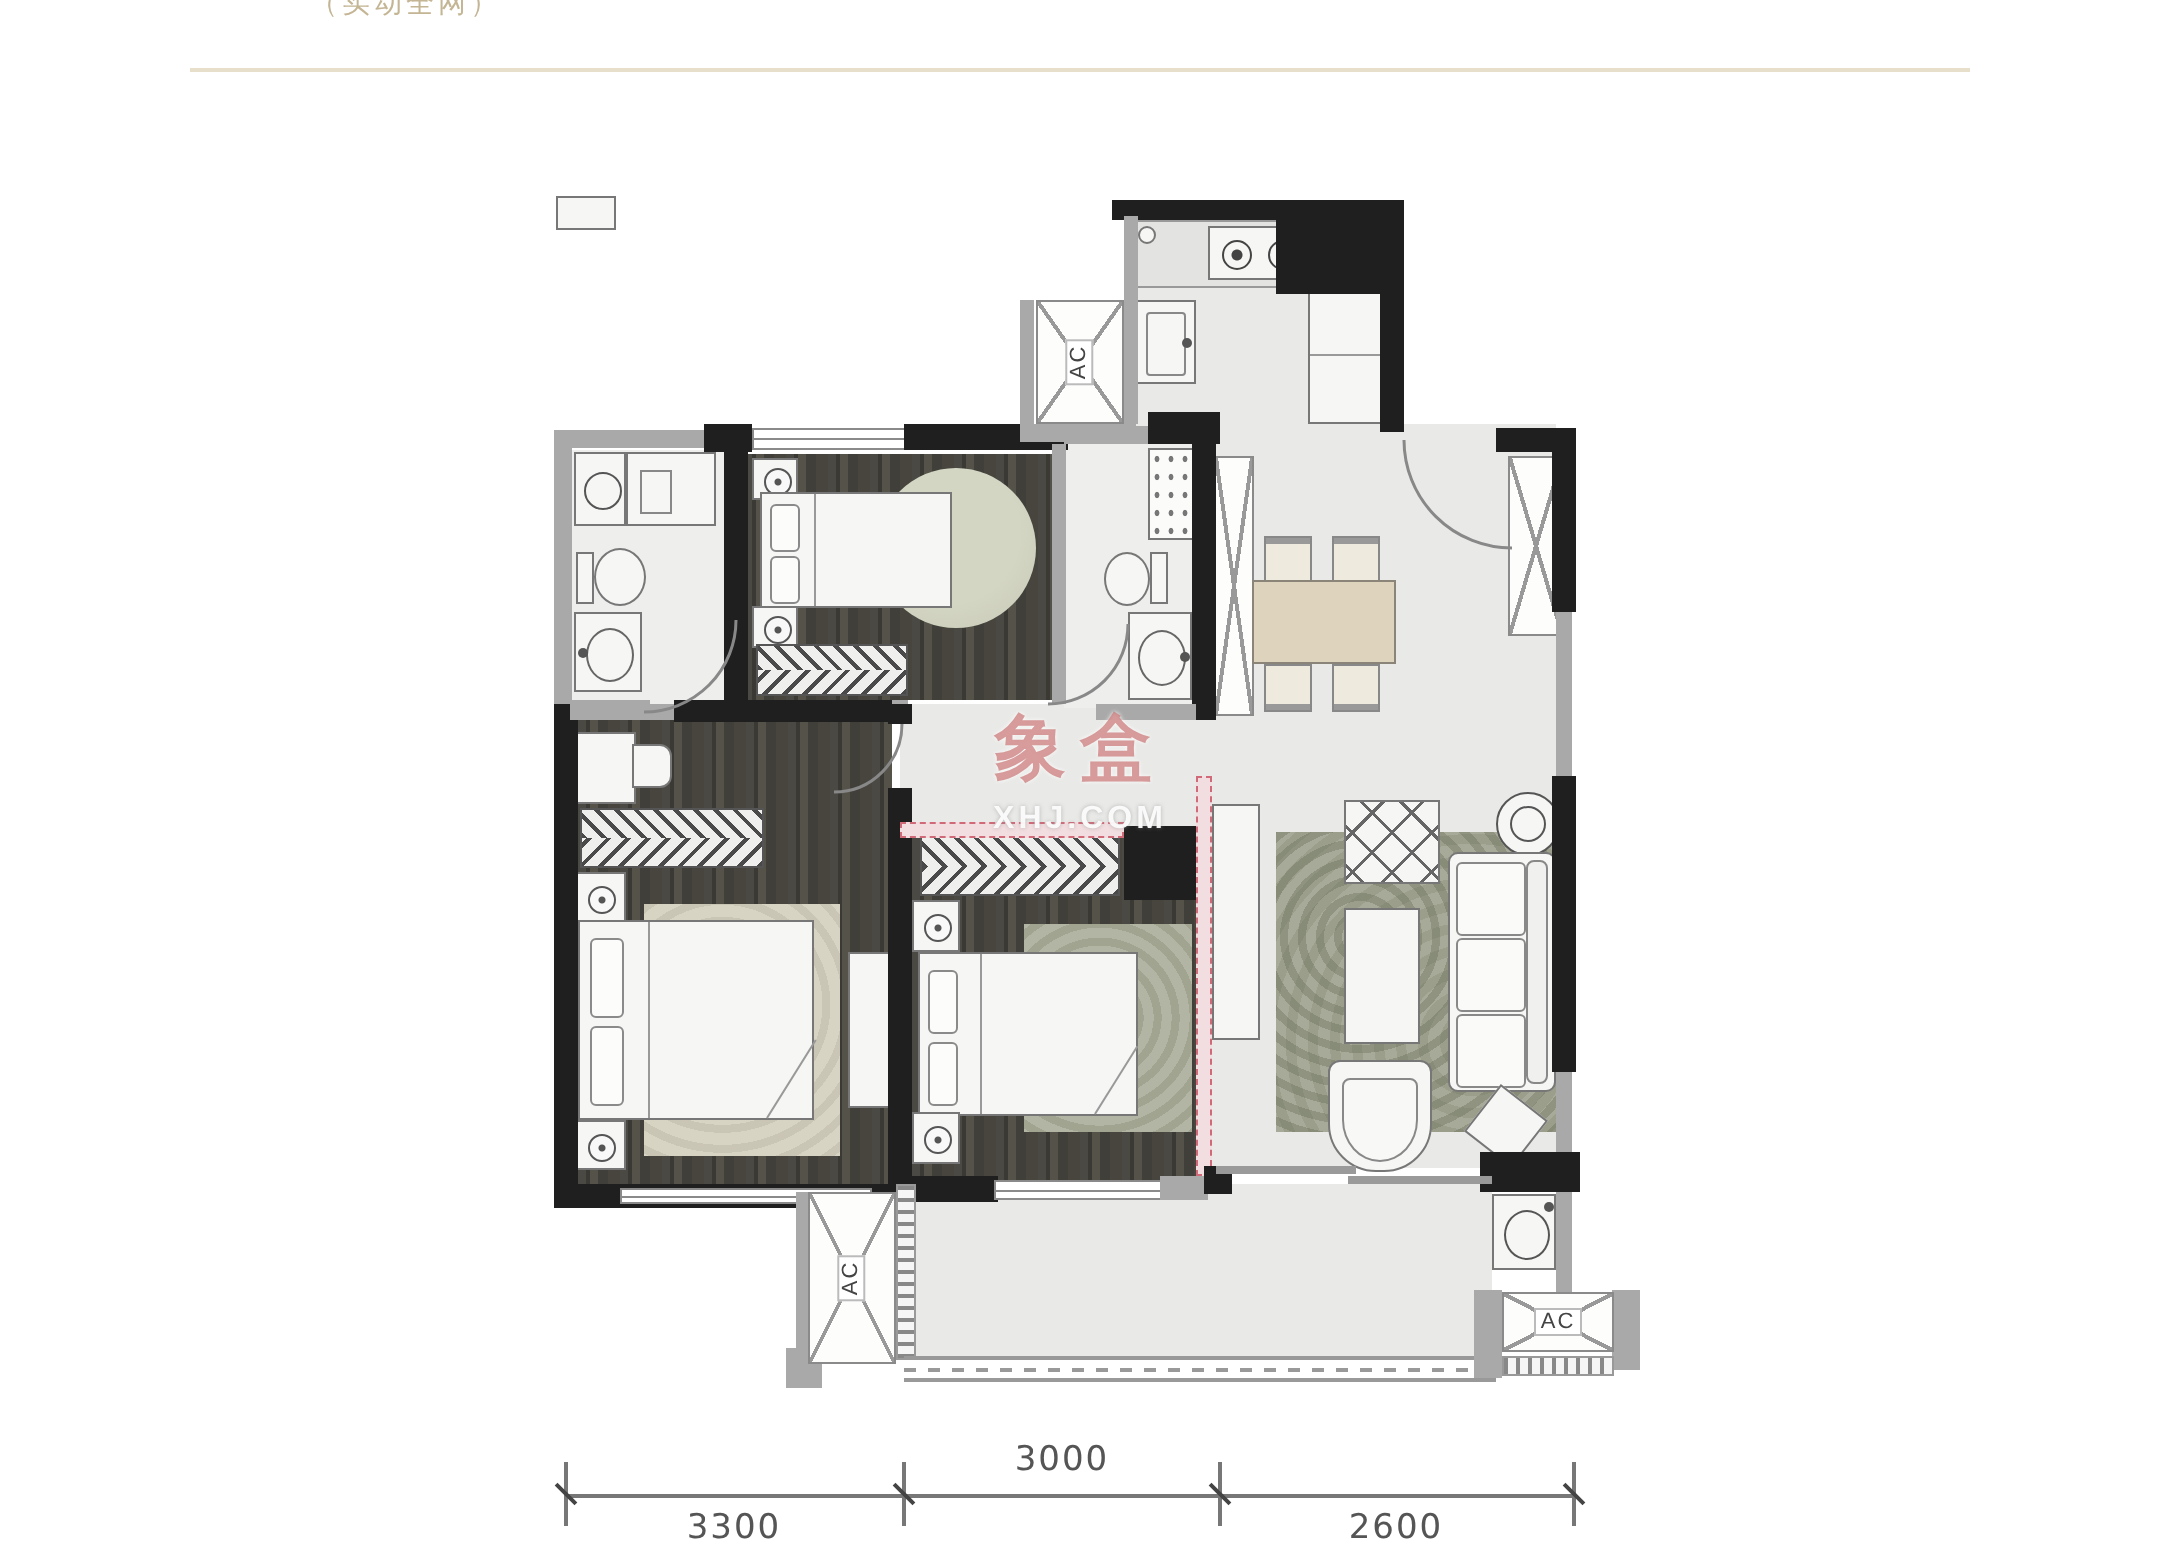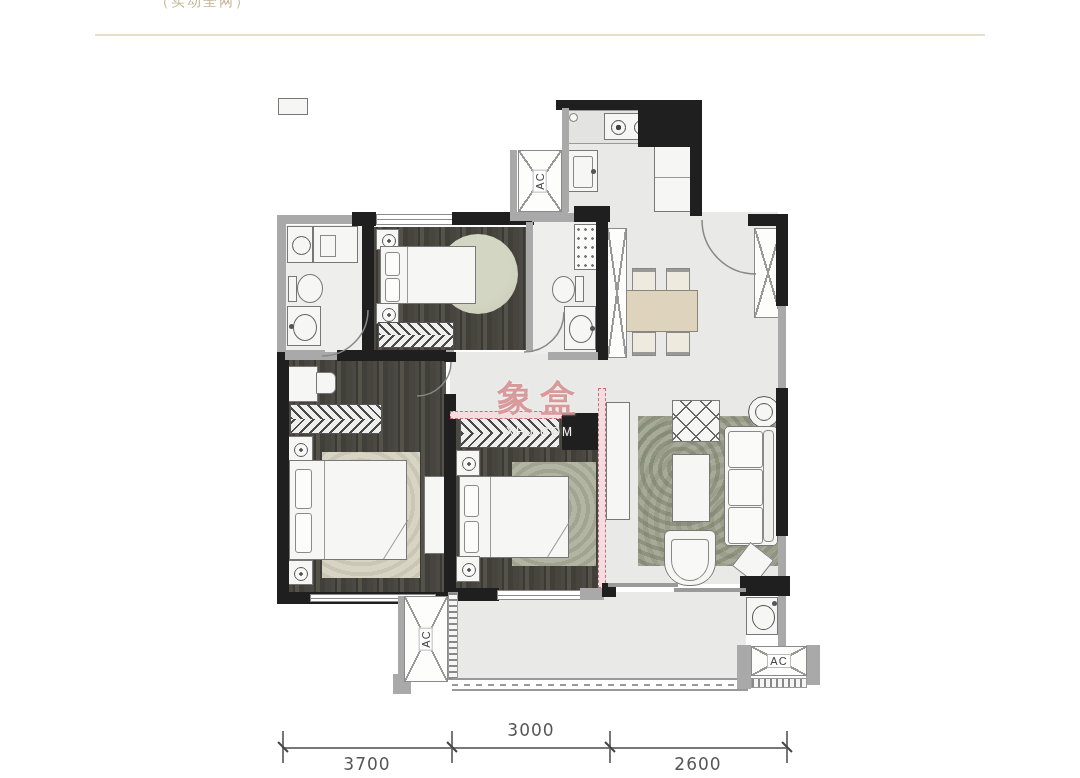--- a/index.html
+++ b/index.html
@@ -65,25 +65,25 @@
   .xpat{background-image:
      repeating-linear-gradient(45deg,transparent 0 5px,#666 5px 6.5px,transparent 6.5px 14px),
      repeating-linear-gradient(-45deg,transparent 0 5px,#666 5px 6.5px,transparent 6.5px 14px);}
   .ladder{position:absolute;border:1px solid #999;background:repeating-linear-gradient(180deg,#888 0 2px,#f5f5f5 2px 6px);box-sizing:border-box;}
   .hhatch{position:absolute;border:1px solid #999;background:repeating-linear-gradient(90deg,#888 0 2px,#f5f5f5 2px 6px);box-sizing:border-box;}
   .railing{position:absolute;border-top:2px solid #999;border-bottom:2px solid #999;
      background:repeating-linear-gradient(90deg,#999 0 6px,transparent 6px 12px);
      background-size:100% 2px;background-position:center;background-repeat:no-repeat;box-sizing:border-box;}
   .slide{position:absolute;background:#9a9a9a;}
   
-  .wm{position:absolute;left:460px;top:374px;width:160px;text-align:center;z-index:40;}
+  .wm{position:absolute;left:460px;top:350px;width:160px;text-align:center;z-index:40;}
   .wm-title{font-size:36px;font-weight:bold;letter-spacing:7px;color:rgba(201,118,118,0.72);
      text-shadow:0 0 2px rgba(255,255,255,.9);font-family:"DejaVu Sans",sans-serif;}
-  .wm-sub{font-size:12px;letter-spacing:2px;color:rgba(252,252,252,0.95);
-     text-shadow:0 0 2px rgba(150,150,150,.6);margin-top:2px;}
+  .wm-sub{font-size:16px;letter-spacing:2px;color:rgba(252,252,252,0.95);
+     text-shadow:0 0 2px rgba(150,150,150,.6);margin-top:2px;font-weight:bold;}
   
   .hdr-line{position:absolute;left:95px;top:34px;width:890px;height:2px;background:#e7dfca;}
   .hdr-text{position:absolute;left:155px;top:-7px;font-size:14px;color:#c4b694;letter-spacing:2px;}
   
   .dim-line{position:absolute;background:#777;}
   .dim-tick{position:absolute;width:1.5px;height:32px;background:#777;}
   .dim-slash{position:absolute;width:14px;height:2px;background:#444;transform:rotate(45deg);}
   .dim-label{position:absolute;width:80px;text-align:center;font-size:17px;color:#555;letter-spacing:1px;
      font-family:"DejaVu Sans",sans-serif;}
   svg.arcs{position:absolute;left:0;top:0;z-index:30;pointer-events:none;}
@@ -294,17 +294,17 @@
 
   <div class="dim-line" style="left:283px;top:747px;width:504px;height:1.5px;"></div>
   <div class="dim-tick" style="left:282px;top:731px;"></div>
   <div class="dim-tick" style="left:451px;top:731px;"></div>
   <div class="dim-tick" style="left:609px;top:731px;"></div>
   <div class="dim-tick" style="left:786px;top:731px;"></div>
   <div class="dim-slash" style="left:276px;top:746px;"></div>
   <div class="dim-slash" style="left:445px;top:746px;"></div>
   <div class="dim-slash" style="left:603px;top:746px;"></div>
   <div class="dim-slash" style="left:780px;top:746px;"></div>
-  <div class="dim-label" style="left:327px;top:754px;">3700</div>
+  <div class="dim-label" style="left:327px;top:754px;">3300</div>
   <div class="dim-label" style="left:491px;top:720px;">3000</div>
   <div class="dim-label" style="left:658px;top:754px;">2600</div>
 
 </div>
 
 </body></html>

